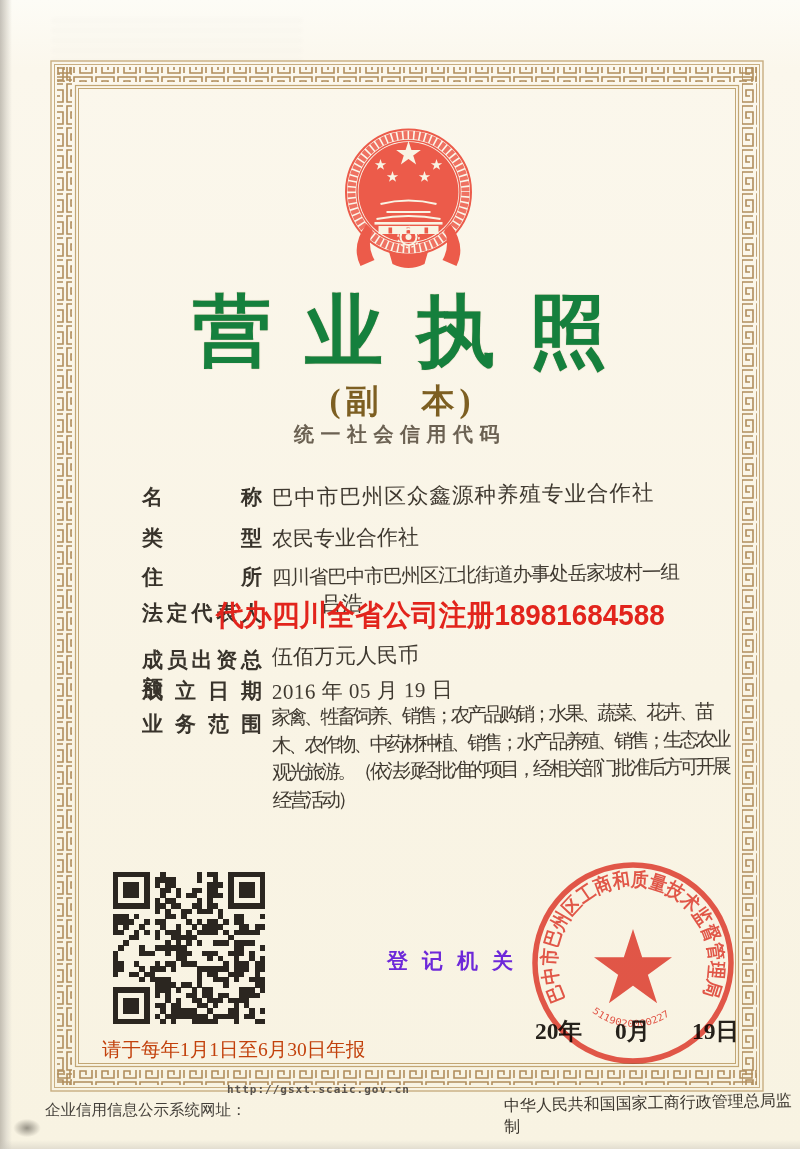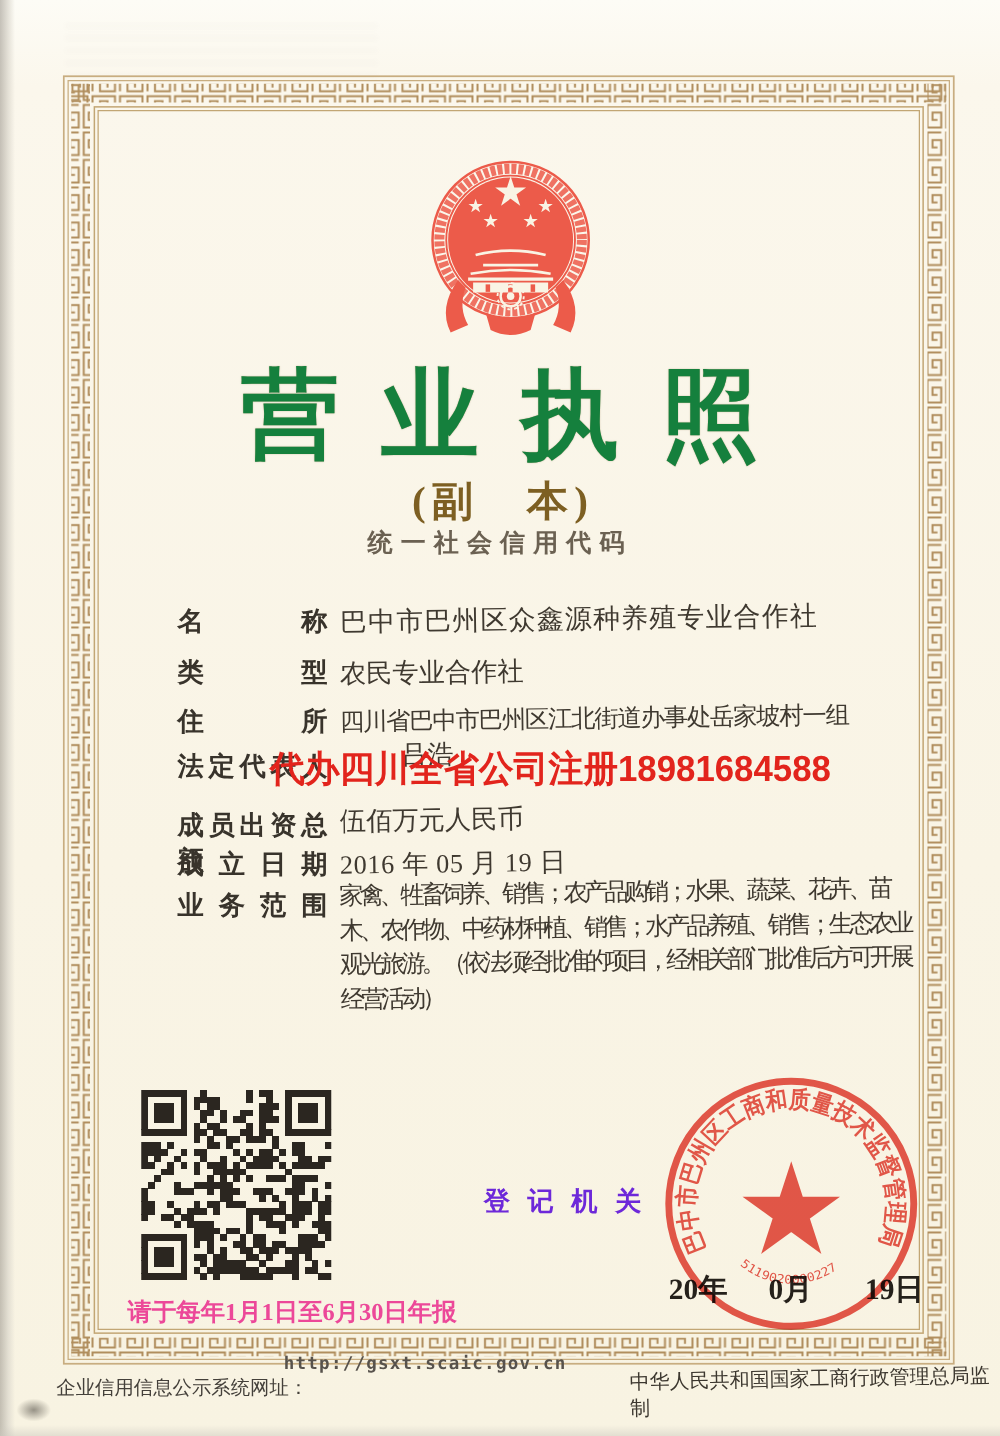--- a/index.html
+++ b/index.html
@@ -54,24 +54,24 @@
   
   .watermark{top:596px;left:216px;font-size:29px;font-weight:700;
     font-family:"Liberation Sans","DejaVu Sans",sans-serif;color:#e2241c;
     transform:scaleX(.96);transform-origin:left center;white-space:nowrap;z-index:40;}
   
   .qr{left:113px;top:872px;z-index:10;}
   .reg-label{left:387px;top:947px;font-size:21px;font-weight:600;letter-spacing:14px;color:#6d28d9;z-index:10;}
   .date-line{left:535px;top:1015px;font-size:23.5px;font-weight:600;color:#25211b;z-index:10;white-space:nowrap;}
   .date-line span{display:inline-block;}
   .date-line .gap1{margin-right:27px;} .date-line .gap2{margin-right:36px;}
-  .annual-note{left:102px;top:1036px;font-size:19.5px;color:#ec4899;z-index:10;font-weight:bold;}
+  .annual-note{left:102px;top:1036px;font-size:19.5px;color:#c2410c;z-index:10;}
   .seal{left:514px;top:844px;z-index:30;opacity:.9;mix-blend-mode:multiply;}
   
-  .url{left:227px;top:1083px;font-size:14px;font-weight:700;letter-spacing:1px;
+  .url{left:227px;top:1083px;font-size:11px;font-weight:700;letter-spacing:1px;
     font-family:"DejaVu Sans Mono",monospace;color:#57524c;z-index:20;}
   .footer-left{left:45px;top:1100px;font-size:15.5px;color:#44403a;z-index:10;}
   .footer-right{left:504px;top:1096px;font-size:16px;color:#3c372f;z-index:10;
     transform:rotate(-1.1deg);transform-origin:left center;}
 </style>
 </head>
 <body>
 
 <svg class="abs frame" width="714" height="1032" viewBox="0 0 714 1032">
   <defs>

